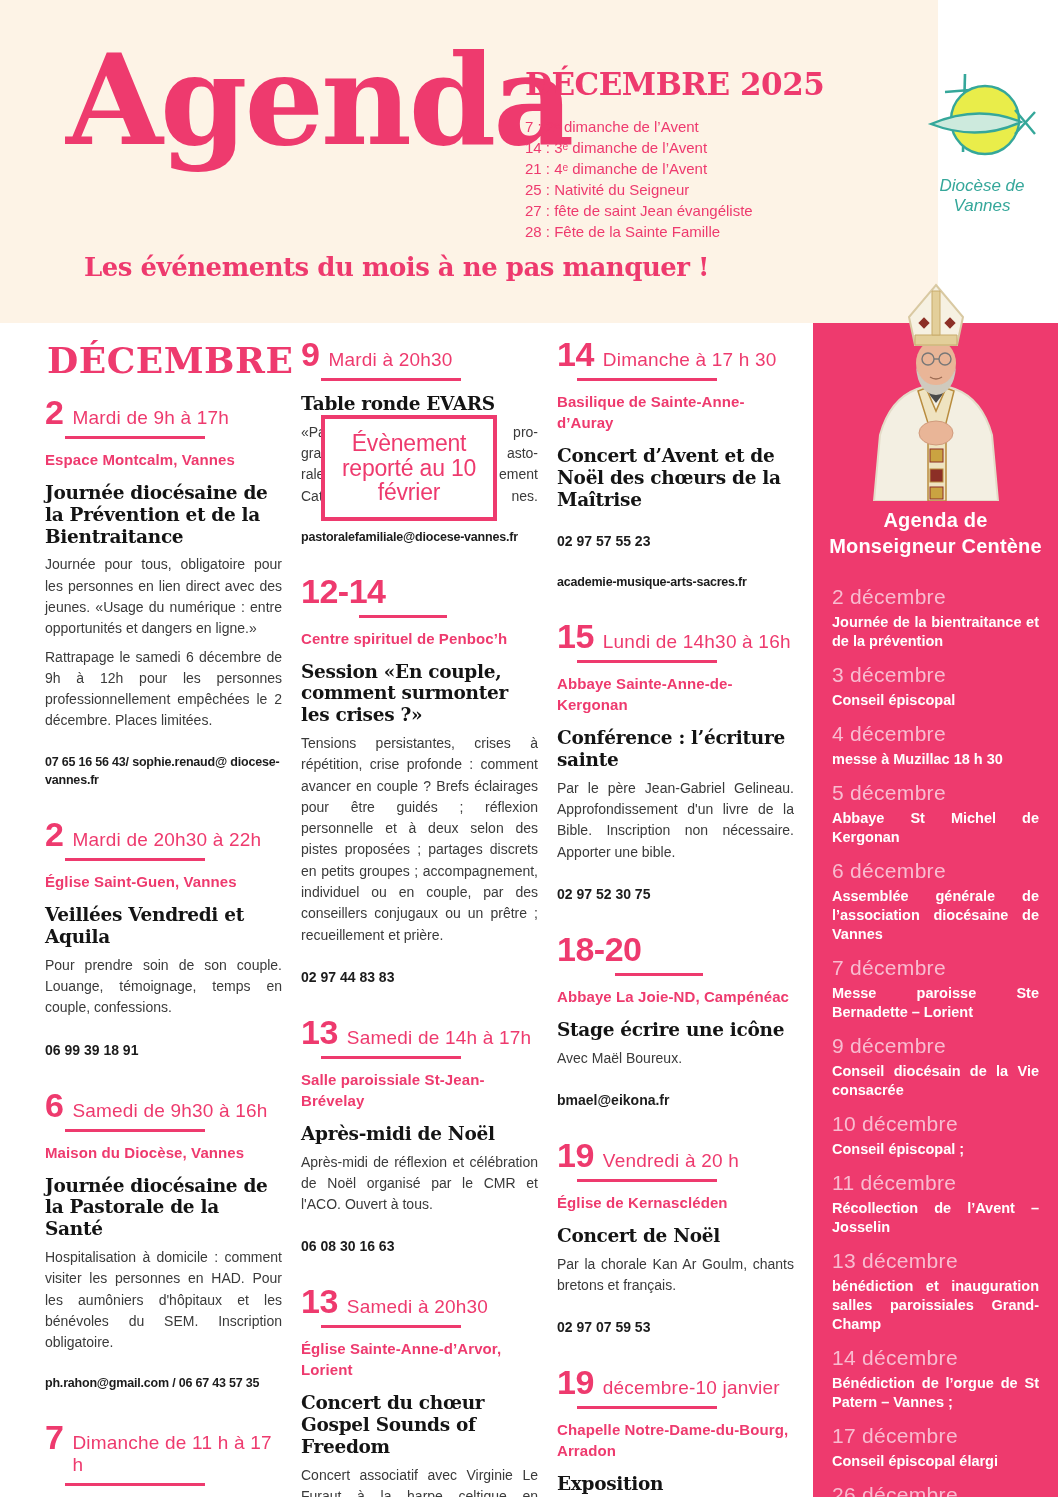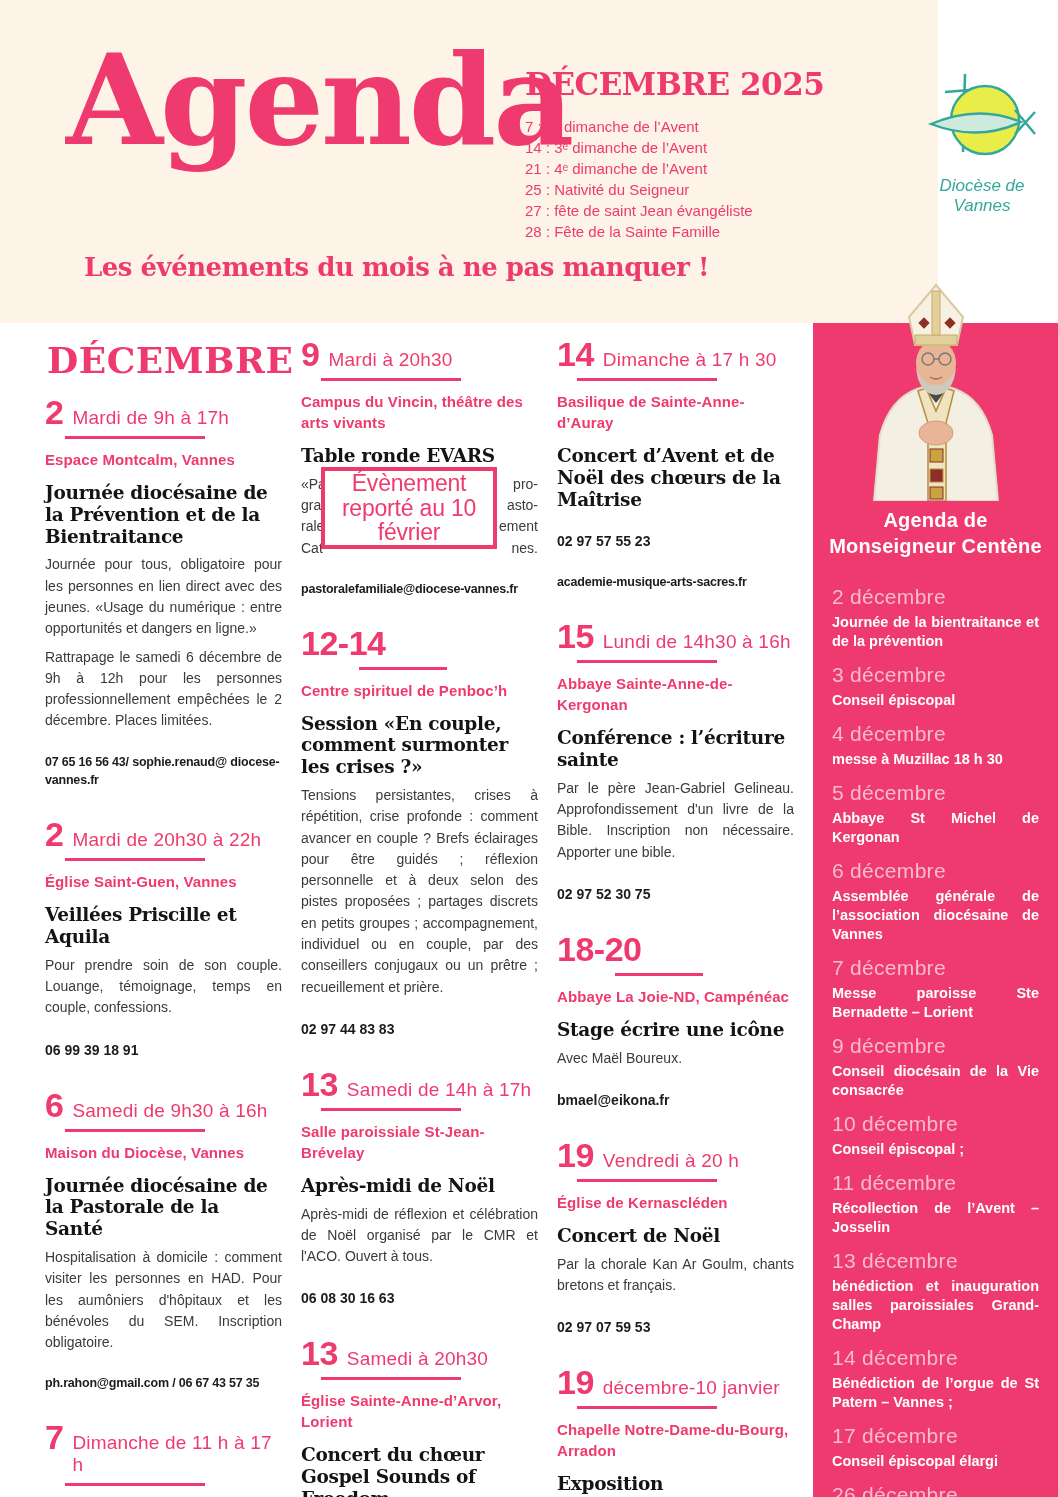--- a/index.html
+++ b/index.html
@@ -46,21 +46,21 @@
     margin:12px 0 0 0; font-family:"DejaVu Serif", serif; font-weight:700;
     font-size:18.5px; line-height:1.18; color:#141414; letter-spacing:-0.3px;
   }
   .body-p { margin:7px 0 0 0; font-size:14px; line-height:1.52; color:#3a3a3a; text-align:justify; }
   .bold-line { font-weight:700; color:#1c1c1c; font-size:14px; line-height:1.5; margin-top:21px; }
   .bold-line.small { font-size:12.5px; letter-spacing:-0.2px; }
   
   .covered { position:relative; margin-top:7px; }
   .frag-line { display:flex; justify-content:space-between; font-size:14px; line-height:1.52; color:#3a3a3a; }
   .stamp {
-    position:absolute; left:20px; top:-7px; width:164px; padding:0 2px;
+    position:absolute; left:20px; top:-7px; width:164px; padding:12px 2px;
     background:#ffffff; border:4px solid #ee3a6e; color:#ee3a6e;
     text-align:center; font-size:23px; line-height:1.08; font-weight:500; letter-spacing:-0.2px;
   }
   
   .sidebar { position:absolute; left:813px; top:323px; width:245px; height:1174px; background:#ee3a6e; }
   .bishop-photo { position:absolute; top:-40px; left:50%; transform:translateX(-50%); width:152px; height:218px; }
   .sidebar-title {
     padding:184px 14px 0 14px; text-align:center; color:#ffffff;
     font-size:20px; font-weight:600; line-height:1.3; letter-spacing:0.2px;
   }
@@ -122,21 +122,21 @@
           <p class="body-p">Rattrapage le samedi 6 décembre de 9h à 12h pour les personnes professionnellement empêchées le 2 décembre. Places limitées.</p>
           <div class="bold-line small">07 65 16 56 43/ sophie.renaud@ diocese-vannes.fr</div>
         </article>
         <article class="event">
           <div class="event-head">
             <span class="day">2</span>
             <span class="when">Mardi de 20h30 à 22h</span>
           </div>
           <div class="rule"></div>
           <div class="location">Église Saint-Guen, Vannes</div>
-          <h3 class="title">Veillées Priscille et Aquila</h3>
+          <h3 class="title">Veillées Vendredi et Aquila</h3>
           <p class="body-p">Pour prendre soin de son couple. Louange, témoignage, temps en couple, confessions.</p>
           <div class="bold-line">06 99 39 18 91</div>
         </article>
         <article class="event">
           <div class="event-head">
             <span class="day">6</span>
             <span class="when">Samedi de 9h30 à 16h</span>
           </div>
           <div class="rule"></div>
           <div class="location">Maison du Diocèse, Vannes</div>
@@ -154,21 +154,20 @@
           <h3 class="title">Dimanche de la Fraternité</h3>
         </article>
       </section>
     <section class="col col-1" id="col-1">
         <article class="event">
           <div class="event-head">
             <span class="day">9</span>
             <span class="when">Mardi à 20h30</span>
           </div>
           <div class="rule"></div>
-          <div class="location">Campus du Vincin, théâtre des arts vivants</div>
           <h3 class="title">Table ronde EVARS</h3>
           <div class="covered">
             <div class="frag-line">
               <span>«Pa</span>
               <span>pro-</span>
             </div>
             <div class="frag-line">
               <span>gra</span>
               <span>asto-</span>
             </div>

